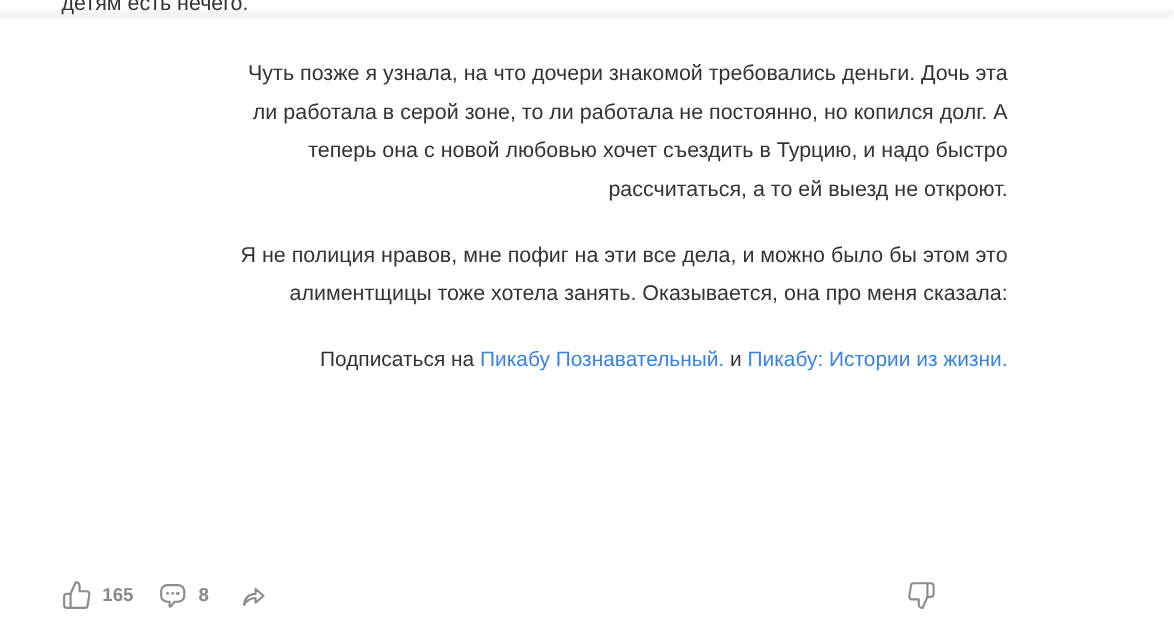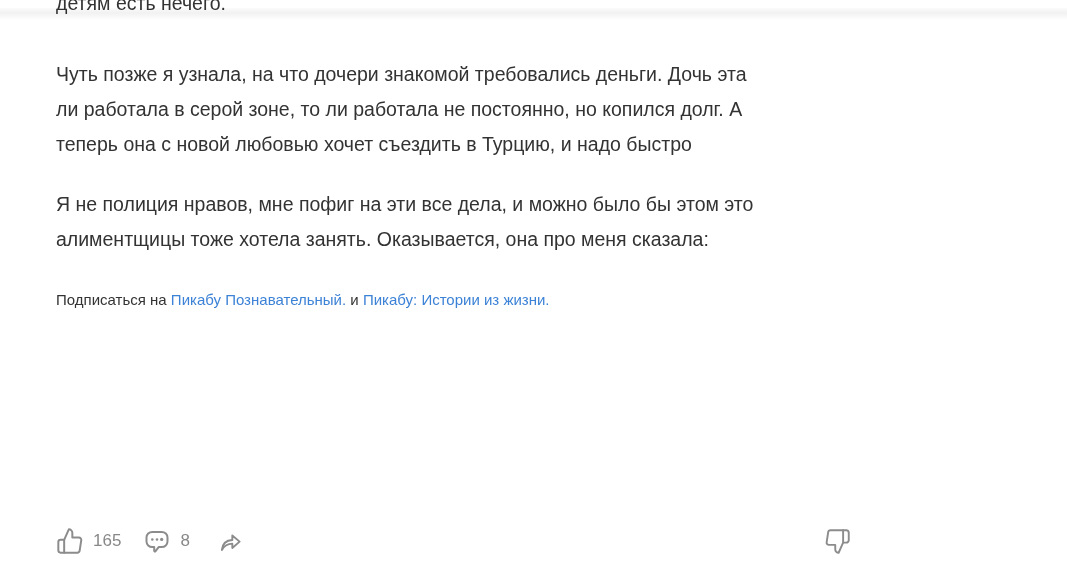--- a/index.html
+++ b/index.html
@@ -3,53 +3,53 @@
 <meta charset="utf-8">
 <style>
   * { margin: 0; padding: 0; box-sizing: border-box; }
   html, body {
     width: 1067px; height: 574px;
     background: #ffffff;
     font-family: "Liberation Sans", sans-serif;
     color: #333333;
     overflow: hidden;
   }
-  .page { position: relative; width: 1067px; height: 574px; background: #ffffff; }
+  .page { position: relative; width: 1067px; height: 574px; background: #ffffff; text-align: right; }
 
   
   .clip-line {
     position: absolute;
     left: 56px; top: -8px;
     font-size: 19.5px; line-height: 22px;
     white-space: nowrap;
   }
 
   
   .top-shadow {
     position: absolute;
     left: 0; right: 0; top: 8px; height: 12px;
     background: linear-gradient(to bottom, rgba(0,0,0,0.015), rgba(0,0,0,0.055) 40%, rgba(0,0,0,0));
     pointer-events: none;
   }
 
   .content {
     position: absolute;
-    left: 56px; top: 0;
+    left: 56px; top: 8px;
     width: 860px;
-    padding-top: 57px;
+    padding-top: 42px;
   }
   .para { margin: 0 0 25px 0; }
   .para .line {
     display: block;
     font-size: 19.5px;
     line-height: 35px;
     white-space: nowrap;
     color: #333333;
   }
-  .subscribe { font-size: 15px; line-height: 35px; white-space: nowrap; }
+  .subscribe { font-size: 19px; line-height: 35px; white-space: nowrap; }
   .subscribe a.link {
     color: #3c82d6;
     text-decoration: none;
     cursor: pointer;
   }
 
   .actions {
     position: absolute;
     left: 56px; top: 524px;
     width: 795px;
@@ -62,38 +62,40 @@
     align-items: center;
     gap: 9px;
     color: #8c8c8c;
     cursor: pointer;
   }
   .action + .action { margin-left: 22px; }
   .action.share { margin-left: 26px; }
   .action .count {
     font-size: 17px;
     color: #888888;
+    font-weight: bold;
   }
   .action svg { display: block; }
   .action.dislike { margin-left: auto; }
 </style>
 </head>
 <body>
 
 <div class="page">
 
   <div class="clip-line">детям есть нечего.</div>
   <div class="top-shadow"></div>
 
   <div class="content">
 
     <p class="para">
       <span class="line">Чуть позже я узнала, на что дочери знакомой требовались деньги. Дочь эта</span>
       <span class="line">ли работала в серой зоне, то ли работала не постоянно, но копился долг. А</span>
       <span class="line">теперь она с новой любовью хочет съездить в Турцию, и надо быстро</span>
+      <span class="line">рассчитаться, а то ей выезд не откроют.</span>
     </p>
 
     <p class="para">
       <span class="line">Я не полиция нравов, мне пофиг на эти все дела, и можно было бы этом это</span>
       <span class="line">алиментщицы тоже хотела занять. Оказывается, она про меня сказала:</span>
     </p>
 
 
     <p class="para subscribe"><span>Подписаться на </span><a class="link">Пикабу Познавательный.</a><span> и </span><a class="link">Пикабу: Истории из жизни.</a></p>
 

